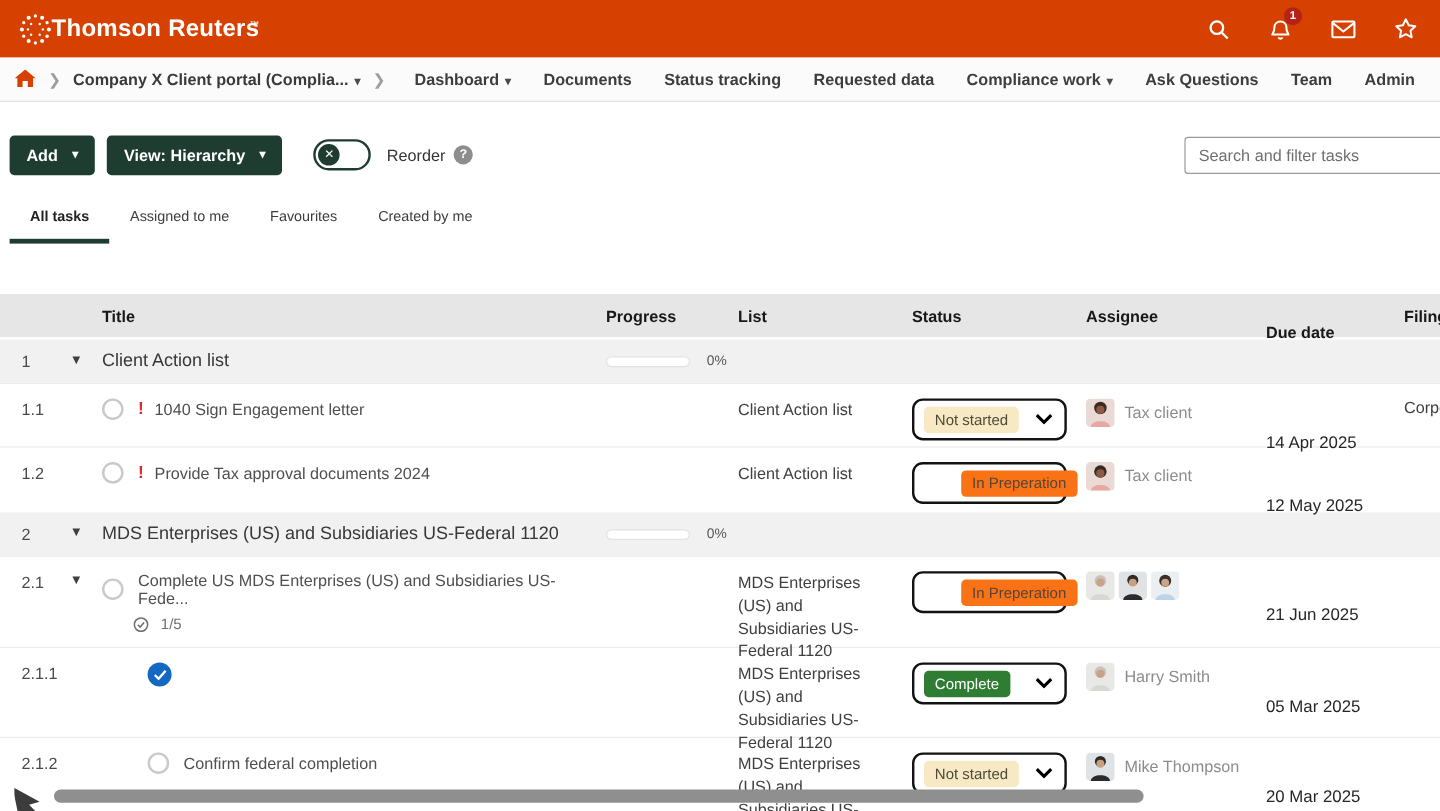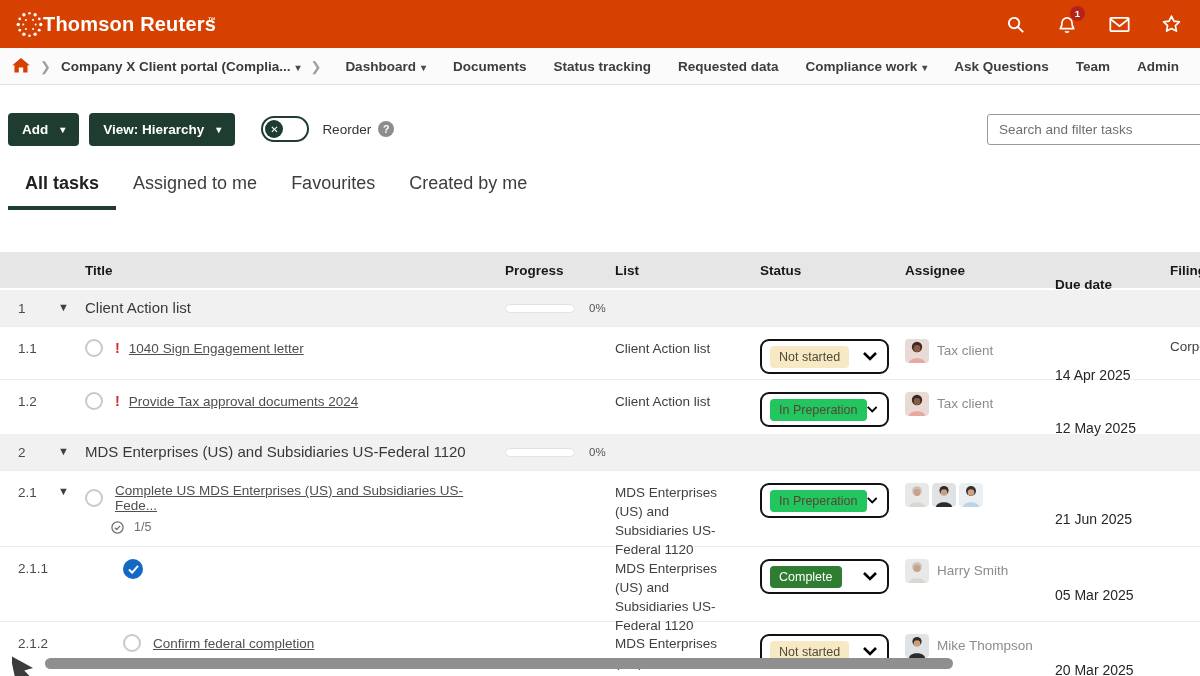--- a/index.html
+++ b/index.html
@@ -39,21 +39,21 @@
   .knob { position:absolute; left:2px; top:2px; width:18px; height:18px; border-radius:50%;
           background:#1e3c30; color:#fff; font-size:10px; display:flex; align-items:center; justify-content:center; }
   .reorder-label { margin-left:13px; font-size:13.5px; color:#333; }
   .help { margin-left:7px; width:16px; height:16px; border-radius:50%; background:#8d8d8d; color:#fff;
           font-size:10.5px; font-weight:bold; display:flex; align-items:center; justify-content:center; cursor:pointer; }
   .search { margin-left:auto; margin-right:-28px; width:233px; height:31px; border:1px solid #9a9a9a;
             border-radius:3px; font-family:inherit; font-size:13.5px; padding:0 11px; color:#333; outline:none; }
   .search::placeholder { color:#6f6f6f; }
   
   .tabs { display:flex; margin-top:17px; padding-left:8px; }
-  .tab { padding:10px 17px 12px; font-size:18px; color:#3d3d3d; cursor:pointer; border-bottom:4px solid transparent; }
+  .tab { padding:10px 17px 12px; font-size:12px; color:#3d3d3d; cursor:pointer; border-bottom:4px solid transparent; }
   .tab.active { border-bottom-color:#1e3c30; font-weight:600; color:#222; }
   
   .table { margin-top:42px; width:1282px; }
   .thead { display:flex; background:#e6e6e6; height:36px; align-items:center;
            font-size:13.5px; font-weight:bold; color:#181818; }
   .row { display:flex; background:#fff; border-top:1px solid #ececec; }
   .row.group { background:#f1f1f1; height:38px; align-items:center; border-top:2px solid #fff; }
   .c-num{width:77px; padding-left:18px; display:flex; align-items:flex-start;}
   .c-title{width:420px; padding-left:8px;}
   .c-prog{width:110px; padding-left:8px; display:flex; align-items:center;}
@@ -68,32 +68,32 @@
   .row.task > .c-num { padding-top:14px; }
   .row.group > div { padding-top:0; }
   .num-caret { margin-left:auto; margin-right:8px; font-size:11px; color:#3f3f3f; cursor:pointer; }
   .group-title { font-size:15px; font-weight:500; color:#383838; cursor:pointer; } .h53 { height:53px; } .h76 { height:76px; } .h75 { height:75px; }
   .titleline { display:flex; align-items:center; gap:6px; }
   .circle { width:18px; height:18px; border:2px solid #c9c9c9; border-radius:50%; background:#fff;
             flex:none; cursor:pointer; margin-right:6px; }
   .circle.checked { width:20px; height:20px; border:none; background:#1268c3; display:flex;
                     align-items:center; justify-content:center; margin-right:4px; }
   .excl { color:#d32f2f; font-weight:800; font-size:14.5px; margin-right:3px; }
-  .tasktitle { font-size:13.5px; color:#4f4f4f; cursor:pointer;text-decoration:underline; }
+  .tasktitle { font-size:13.5px; color:#4f4f4f; cursor:pointer; }
   .tasktitle.strike { color:#8a8a8a; text-decoration:line-through; }
   .indent3 { width:32px; flex:none; }
   .subline { margin-top:7px; margin-left:26px; display:flex; align-items:center; gap:10px;
              font-size:12.5px; color:#6f6f6f; }
   .pbar { width:70px; height:9px; background:#fff; border:1px solid #e2e2e2; border-radius:5px; }
   .pct { font-size:11.5px; color:#555; margin-left:14px; }
   .select { width:129px; height:35px; border:2px solid #121212; border-radius:9px; background:#fff;
             display:flex; align-items:center; justify-content:space-between; padding:0 10px 0 8px; cursor:pointer; }
   .sbadge { padding:4px 9px; border-radius:4px; font-size:12.5px; white-space:nowrap; }
   .b-not  { background:#f6e9c4; color:#4f4a38; }
-  .b-prep { background:#22c55e; color:#574537; }
+  .b-prep { background:#f97316; color:#574537;margin-left:31px; }
   .b-comp { background:#2e7d32; color:#fff; }
   .avatar { width:24px; height:24px; border-radius:4px; overflow:hidden; flex:none; }
   .avgroup { display:flex; gap:3px; }
   .aname { font-size:13.5px; color:#8c8c8c; line-height:24px; }
   
   .hscroll { position:absolute; left:45px; top:658px; width:908px; height:11px;
              background:#8f8f8f; border-radius:6px; cursor:pointer; }
   .cursor { position:absolute; left:12px; top:650px; }
 </style>
 </head>

